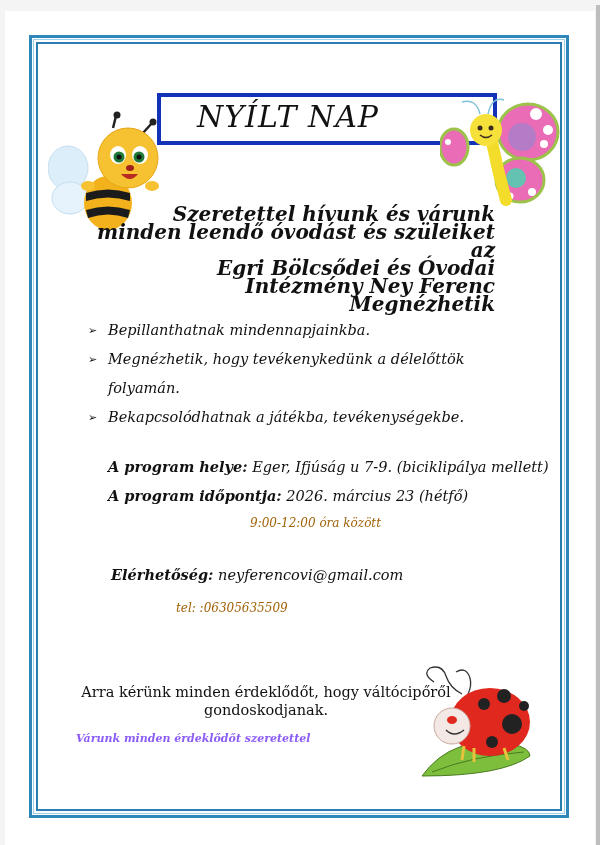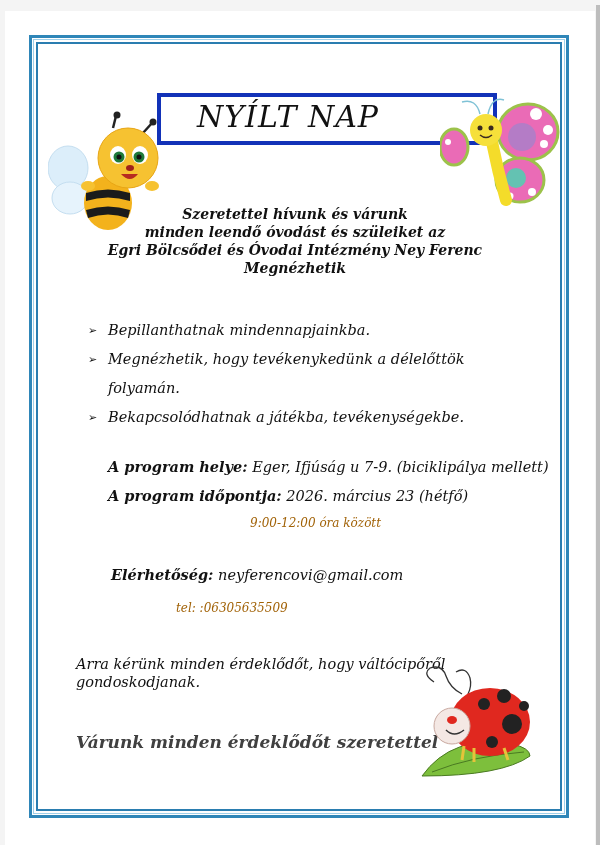--- a/index.html
+++ b/index.html
@@ -35,22 +35,22 @@
     box-sizing:border-box;
     background:#fff;
   }
   .title-text {
     position:absolute; left:36px; top:2px;
     font-family:"DejaVu Serif", serif; font-style:italic;
     font-size:30px; letter-spacing:1px; color:#111;
   }
   .intro {
     position:absolute; left:95px; top:205px; width:400px;
-    text-align:center; font-style:italic; font-weight:bold;
-    font-size:14px; line-height:18px; color:#111;
+    text-align:right; font-style:italic; font-weight:bold;
+    font-size:20px; line-height:18px; color:#111;
   }
   ul.bullets {
     list-style:none; margin:0; padding:0;
     position:absolute; left:88px; top:316px; width:420px;
     font-style:italic; font-size:14.5px; color:#111;
   }
   ul.bullets li { position:relative; padding-left:20px; line-height:29px; }
   ul.bullets li .arrow {
     position:absolute; left:0; top:0; font-style:normal; font-size:11px;
   }
@@ -58,25 +58,25 @@
     position:absolute; left:82px; font-size:14.5px; color:#111; font-style:italic;
     white-space:nowrap;
   }
   .info-line b { font-weight:bold;margin-left:26px; }
   .info-line .val { font-weight:normal; }
   .plain {
     position:absolute; font-style:italic; font-size:12px; color:#a16207; white-space:nowrap;
   }
   .closing {
     position:absolute; left:76px; top:732px;
-    font-style:italic; font-weight:bold; font-size:17px; color:#404040;
+    font-style:italic; font-weight:bold; font-size:11px; color:#8b5cf6;
   }
   .request {
-    position:absolute; left:76px; top:655px; width:380px;
-    font-style:italic; font-size:14.5px; line-height:18px; color:#111;
+    position:absolute; left:76px; top:683px; width:380px;
+    font-size:14.5px; line-height:18px; color:#111;text-align:center;
   }
   .art { position:absolute; }
 </style>
 </head>
 <body>
 
 <div class="page">
   <div class="frame-outer">
     <div class="frame-gap"></div>
     <div class="frame-inner"></div>

